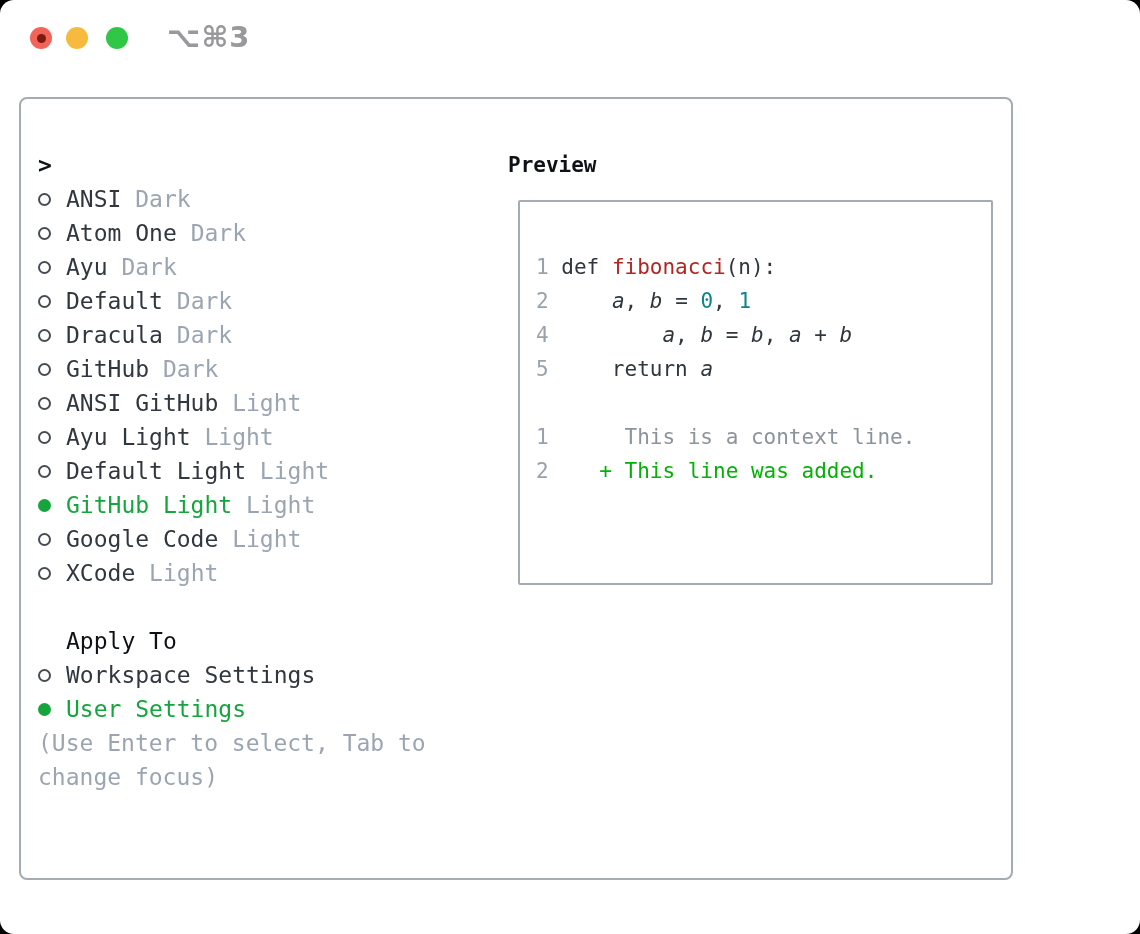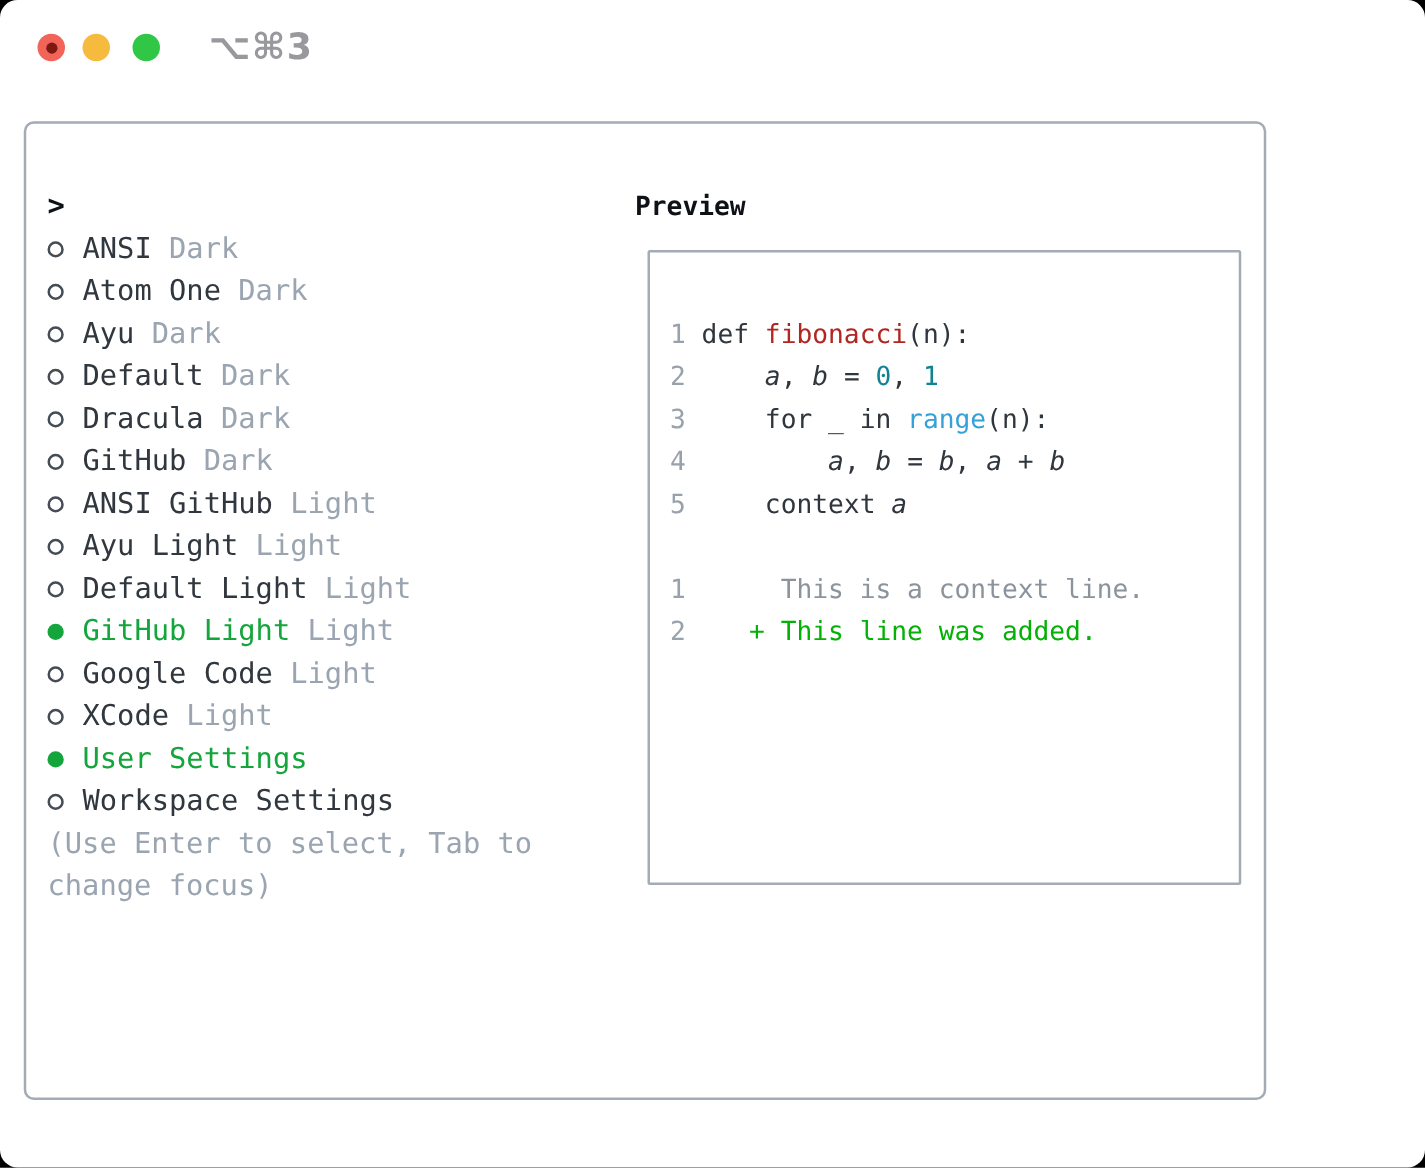--- a/index.html
+++ b/index.html
@@ -50,21 +50,21 @@
   .dot.filled{background:var(--ui-green);}
   .theme-name{color:var(--name-dark);}
   .theme-row.selected .theme-name{color:var(--ui-green);text-align:center;}
   .theme-variant{color:var(--gray-suffix);}
   .apply-label{color:var(--name-dark);}
   .apply-row.selected .apply-label{color:var(--ui-green);}
   .hint{color:var(--gray-suffix);white-space:normal;width:430px;}
 
   
   .preview-title{font-weight:bold;color:var(--heading-black);height:34px;display:flex;align-items:center;}
-  .preview-box{margin-top:18px;margin-left:10px;width:475px;height:508px;box-sizing:border-box;
+  .preview-box{margin-top:18px;margin-left:10px;width:475px;height:385px;box-sizing:border-box;
                border:2px solid var(--border-gray);border-radius:2px;background:#fff;
                padding:48px 0 0 16px;overflow:hidden;}
   .code-line{height:34px;white-space:pre;display:block;}
   .t-lineno{color:var(--gray-lineno);}
   .t-code{color:var(--code-dark);}
   .t-func{color:var(--func-red);}
   .t-var{color:var(--code-dark);font-style:italic;}
   .t-num{color:var(--num-teal);}
   .t-builtin{color:var(--builtin-blue);}
   .t-context{color:var(--gray-context);}
@@ -102,37 +102,40 @@
           <div class="row theme-row"><span class="marker-col"><span class="dot open"></span></span><span class="theme-name">Dracula</span><span class="theme-variant"> Dark</span></div>
           <div class="row theme-row"><span class="marker-col"><span class="dot open"></span></span><span class="theme-name">GitHub</span><span class="theme-variant"> Dark</span></div>
           <div class="row theme-row"><span class="marker-col"><span class="dot open"></span></span><span class="theme-name">ANSI GitHub</span><span class="theme-variant"> Light</span></div>
           <div class="row theme-row"><span class="marker-col"><span class="dot open"></span></span><span class="theme-name">Ayu Light</span><span class="theme-variant"> Light</span></div>
           <div class="row theme-row"><span class="marker-col"><span class="dot open"></span></span><span class="theme-name">Default Light</span><span class="theme-variant"> Light</span></div>
           <div class="row theme-row selected"><span class="marker-col"><span class="dot filled"></span></span><span class="theme-name">GitHub Light</span><span class="theme-variant"> Light</span></div>
           <div class="row theme-row"><span class="marker-col"><span class="dot open"></span></span><span class="theme-name">Google Code</span><span class="theme-variant"> Light</span></div>
           <div class="row theme-row"><span class="marker-col"><span class="dot open"></span></span><span class="theme-name">XCode</span><span class="theme-variant"> Light</span></div>
         </div>
 
+      <div class="row" style="margin-top:34px">
+        <span class="marker-col"></span>
+        <span class="subheading-label">Apply To</span>
+      </div>
 
       <div id="apply-list">
+          <div class="row apply-row"><span class="marker-col"><span class="dot open"></span></span><span class="apply-label">Workspace Settings</span></div>
           <div class="row apply-row selected"><span class="marker-col"><span class="dot filled"></span></span><span class="apply-label">User Settings</span></div>
-          <div class="row apply-row"><span class="marker-col"><span class="dot open"></span></span><span class="apply-label">Workspace Settings</span></div>
         </div>
 
       <div class="hint" style="">(Use Enter to select, Tab to change focus)</div>
     </div>
 
     <div class="right-col">
       <div class="preview-title">Preview</div>
       <div class="preview-box" id="preview-box">
           <div class="code-line"><span class="t-lineno">1 </span><span class="t-code">def </span><span class="t-func">fibonacci</span><span class="t-code">(n):</span></div>
           <div class="code-line"><span class="t-lineno">2 </span><span class="t-code">    </span><span class="t-var">a</span><span class="t-code">, </span><span class="t-var">b</span><span class="t-code"> = </span><span class="t-num">0</span><span class="t-code">, </span><span class="t-num">1</span></div>
-          <div class="code-line"><span class="t-lineno">3 </span><span class="t-code">    for _ in </span><span class="t-builtin">range</span><span class="t-code">(n):</span></div>
           <div class="code-line"><span class="t-lineno">4 </span><span class="t-code">        </span><span class="t-var">a</span><span class="t-code">, </span><span class="t-var">b</span><span class="t-code"> = </span><span class="t-var">b</span><span class="t-code">, </span><span class="t-var">a</span><span class="t-code"> + </span><span class="t-var">b</span></div>
-          <div class="code-line"><span class="t-lineno">5 </span><span class="t-code">    context </span><span class="t-var">a</span></div>
+          <div class="code-line"><span class="t-lineno">5 </span><span class="t-code">    return </span><span class="t-var">a</span></div>
           <div class="code-line"></div>
           <div class="code-line"><span class="t-lineno">1</span><span class="t-context">      This is a context line.</span></div>
           <div class="code-line"><span class="t-lineno">2    </span><span class="t-added">+ This line was added.</span></div>
         </div>
     </div>
 
   </div>
 </div>
 
 </body></html>

